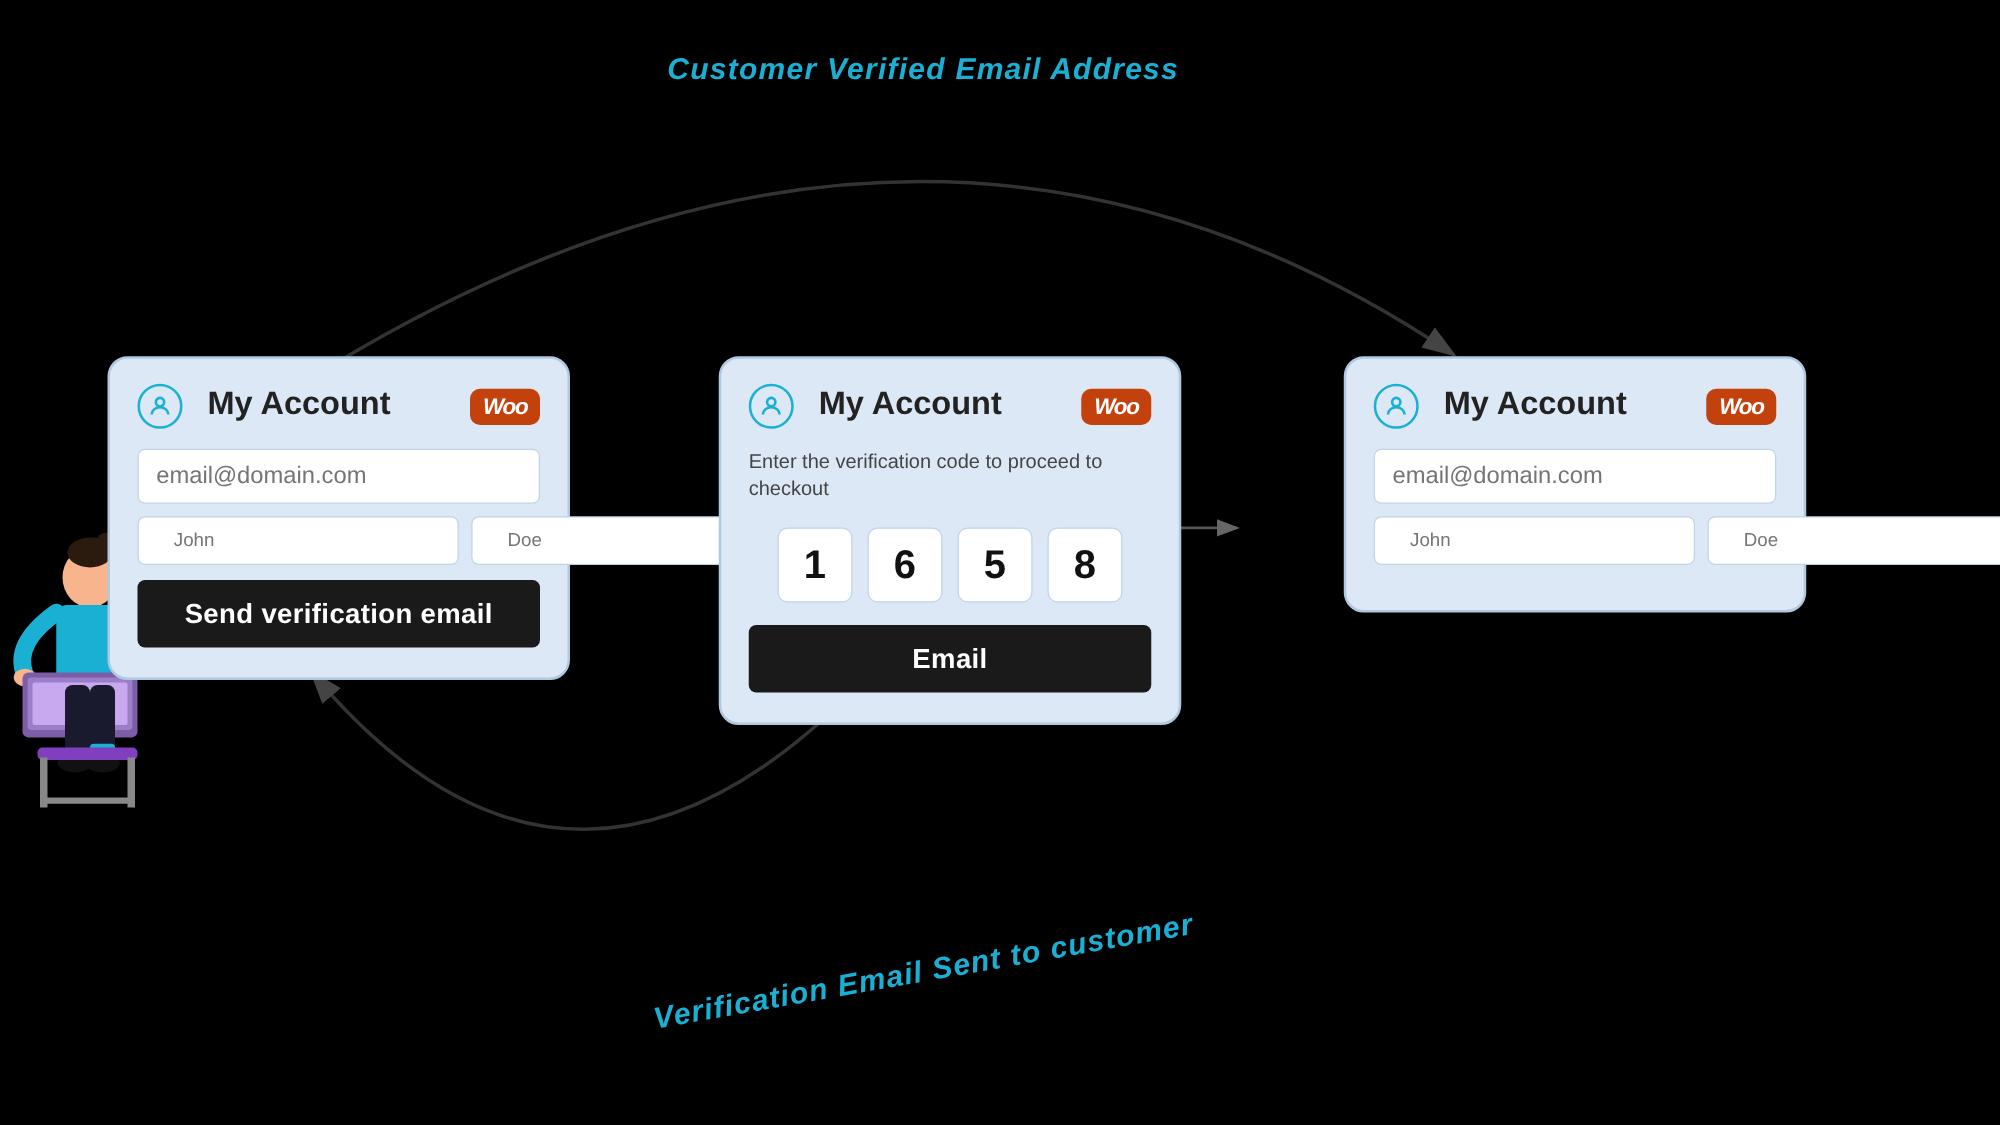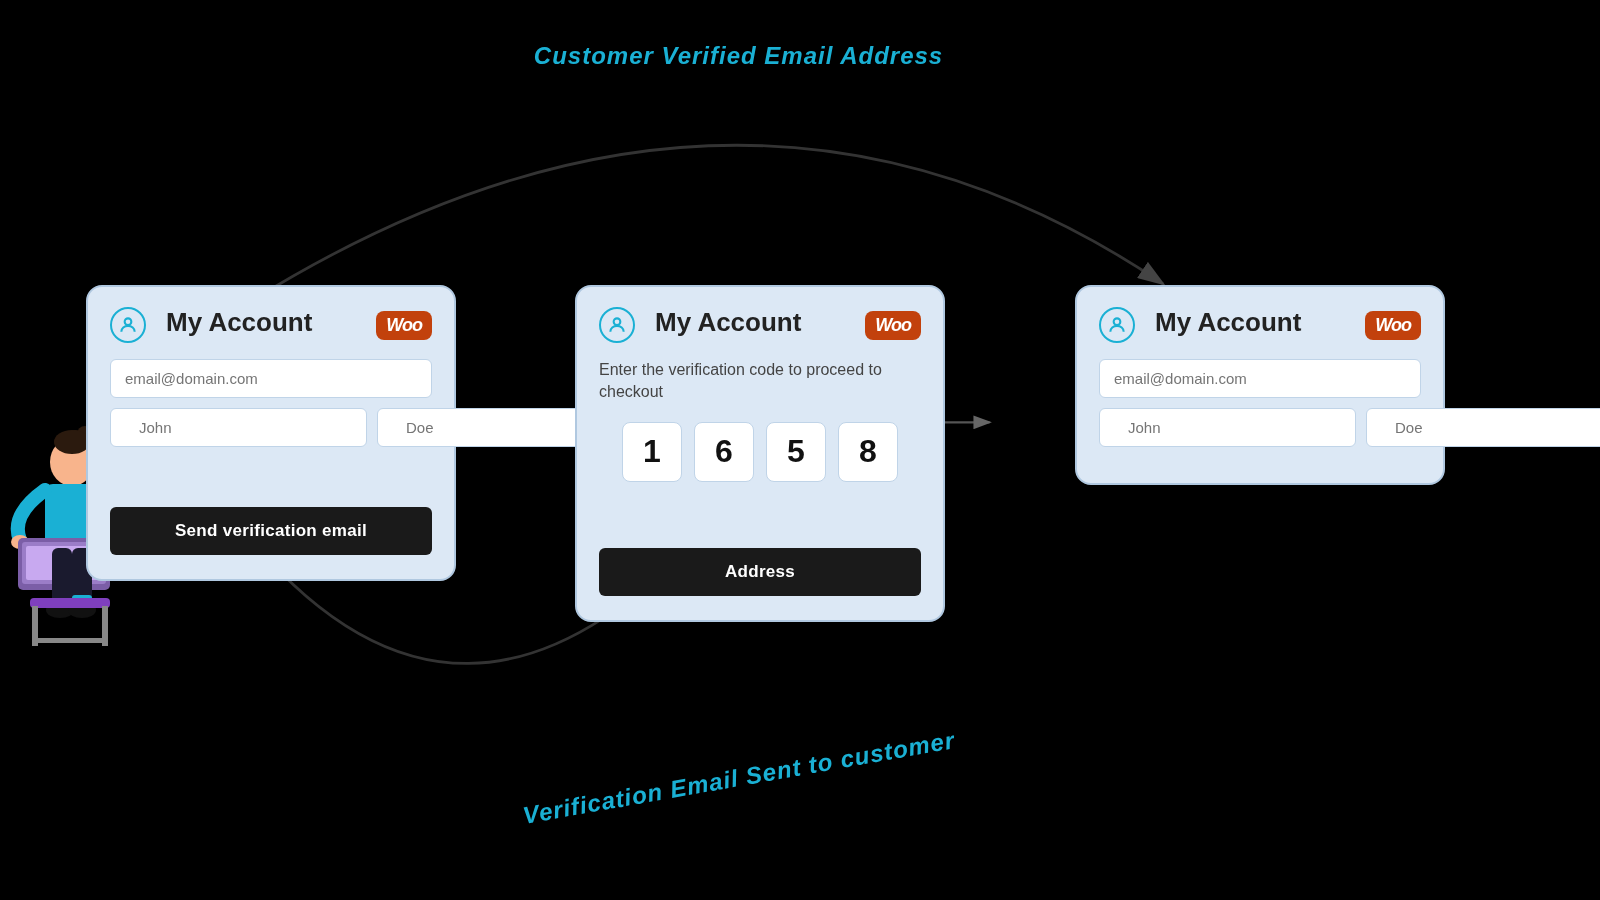--- a/index.html
+++ b/index.html
@@ -74,21 +74,21 @@
       padding: 4px 10px;
       letter-spacing: -1px;
       font-style: italic;
     }
 
     .input-field {
       background: #fff;
       border: 1.5px solid #c0d4e8;
       border-radius: 6px;
       padding: 10px 14px;
-      font-size: 15px;
+      font-size: 19px;
       color: #555;
       width: 100%;
       margin-bottom: 10px;
     }
 
     .input-row {
       display: flex;
       gap: 10px;
       margin-bottom: 12px;
     }
@@ -102,26 +102,25 @@
       color: #555;
       flex: 1;
     }
 
     .btn-dark {
       background: #1a1a1a;
       color: #fff;
       border: none;
       border-radius: 6px;
       padding: 14px;
-      font-size: 17px;
+      font-size: 22px;
       font-weight: 600;
       width: 100%;
       cursor: pointer;
       letter-spacing: 0.3px;
-      margin-top: 48px;
     }
 
     
     #card1 { top: 285px; left: 86px; }
 
     
     #card2 { top: 285px; left: 575px; }
 
     .verify-text {
       font-size: 16px;
@@ -314,21 +313,21 @@
       </div>
       <div class="woo-badge">Woo</div>
     </div>
     <p class="verify-text">Enter the verification code to proceed to checkout</p>
     <div class="code-row">
       <div class="code-box">1</div>
       <div class="code-box">6</div>
       <div class="code-box">5</div>
       <div class="code-box">8</div>
     </div>
-    <button class="btn-dark">Address</button>
+    <button class="btn-dark">Email</button>
   </div>
 
   <div class="card" id="card3">
     <div class="card-header">
       <div class="card-header-left">
         <div class="account-icon">
           <svg width="20" height="20" viewBox="0 0 24 24" fill="none" stroke="#1ab0d4" stroke-width="2.5">
             <circle cx="12" cy="8" r="4"></circle>
             <path d="M4 20c0-4 3.6-7 8-7s8 3 8 7"></path>
           </svg>

